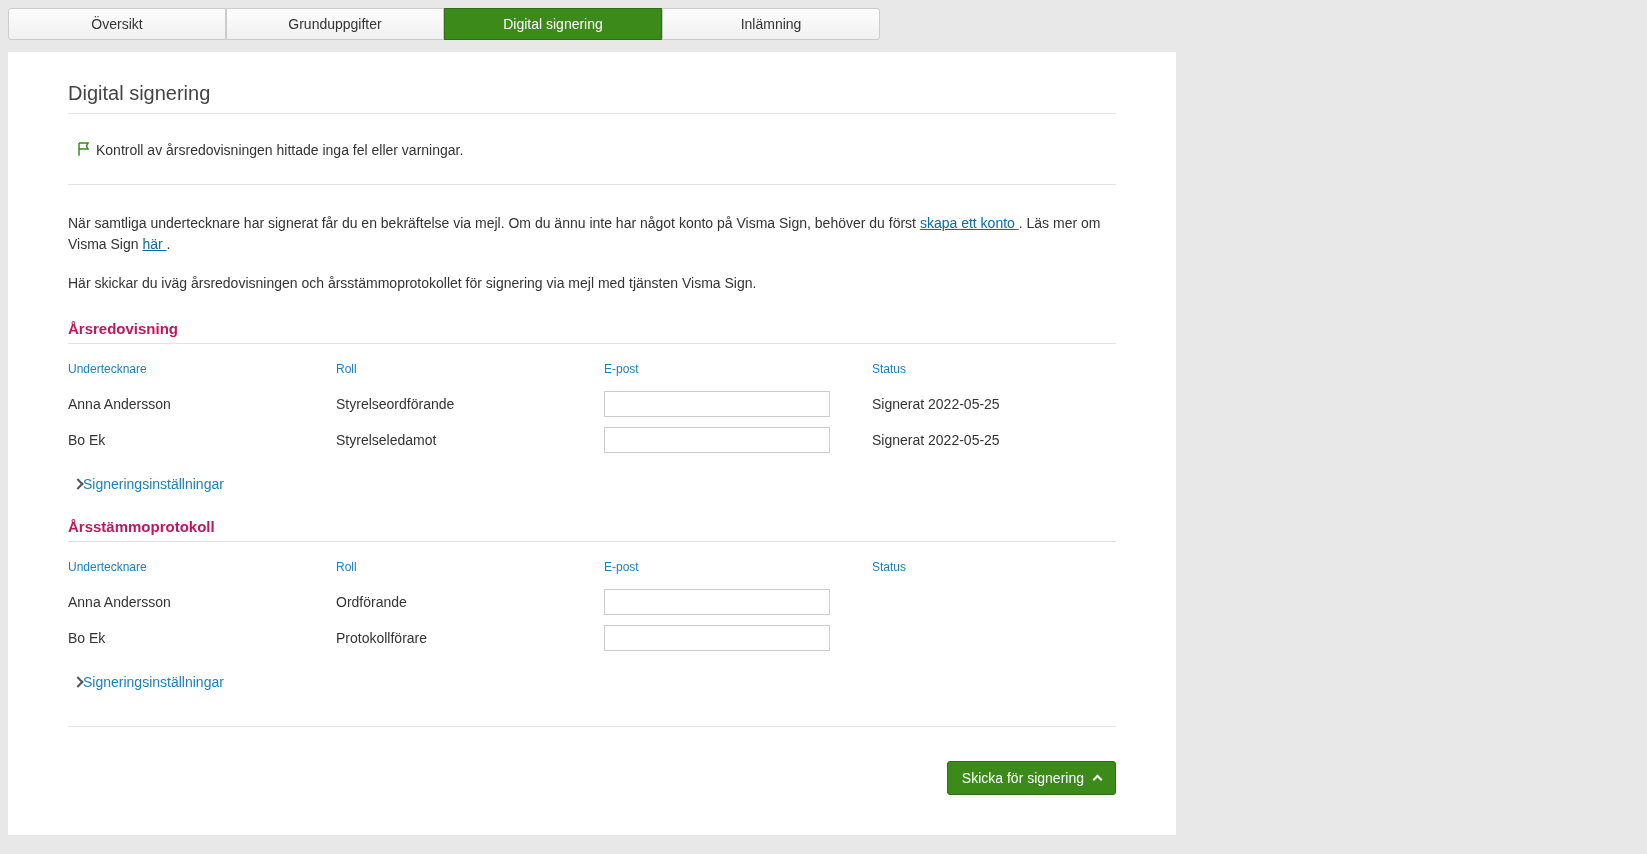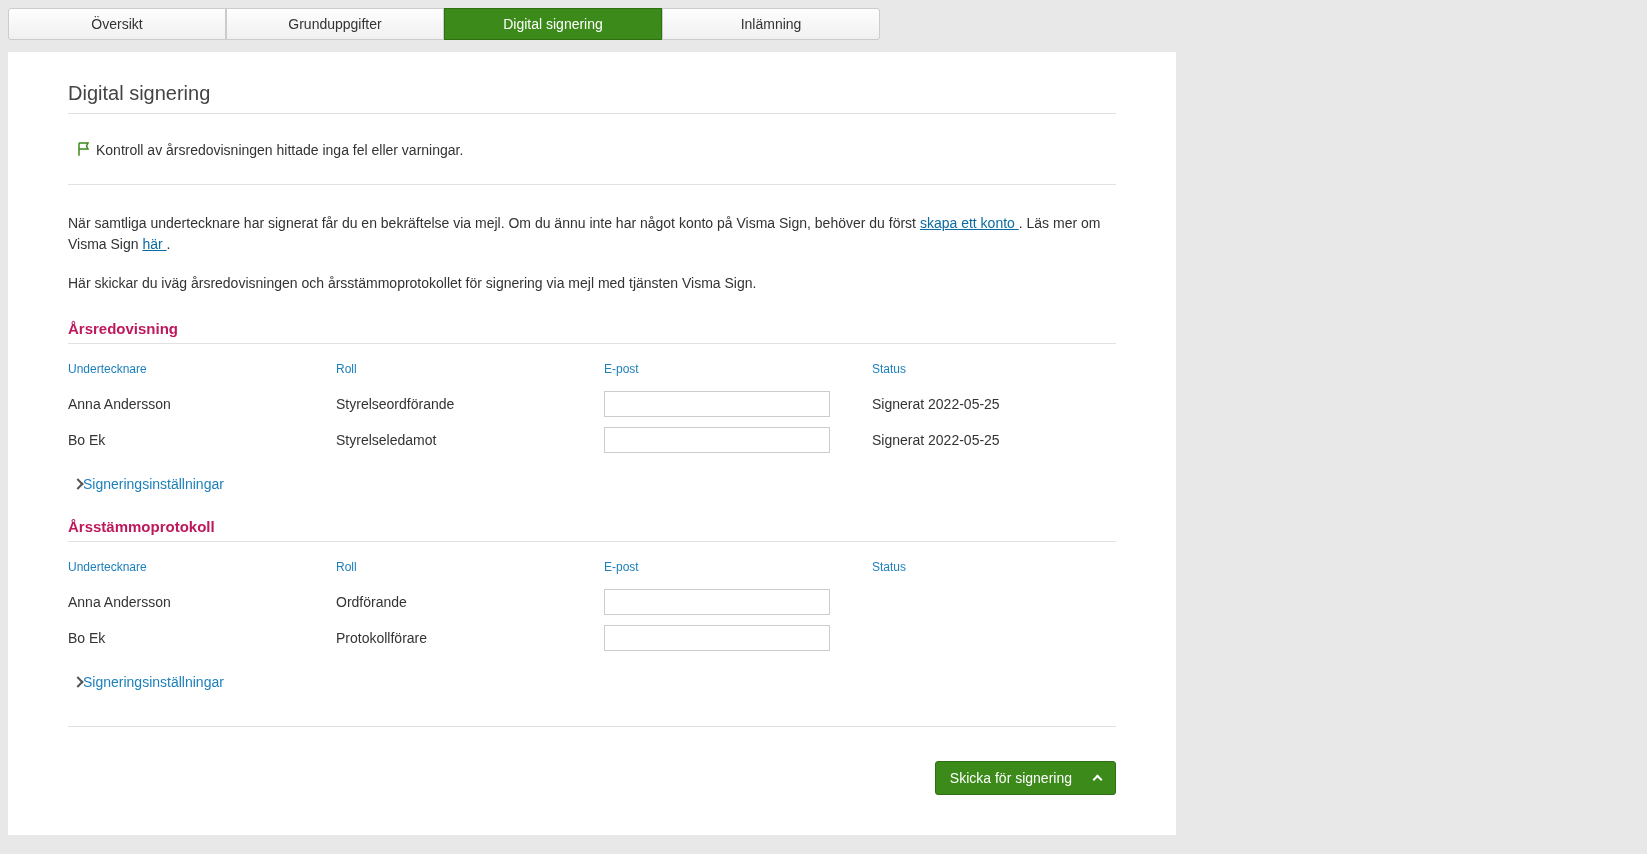--- a/index.html
+++ b/index.html
@@ -122,21 +122,21 @@
     }
     .primary-btn {
       background: #3b8a1a;
       color: #fff;
       border: 1px solid #2f7014;
       border-radius: 3px;
       padding: 8px 14px;
       font-size: 14px;
       display: flex;
       align-items: center;
-      gap: 22px;
+      gap: 10px;
       cursor: pointer;
     }
     .chev-up {
       width: 7px; height: 7px;
       border-right: 2px solid #fff;
       border-bottom: 2px solid #fff;
       transform: rotate(-135deg);
       margin-top: 3px;
     }
   </style>

